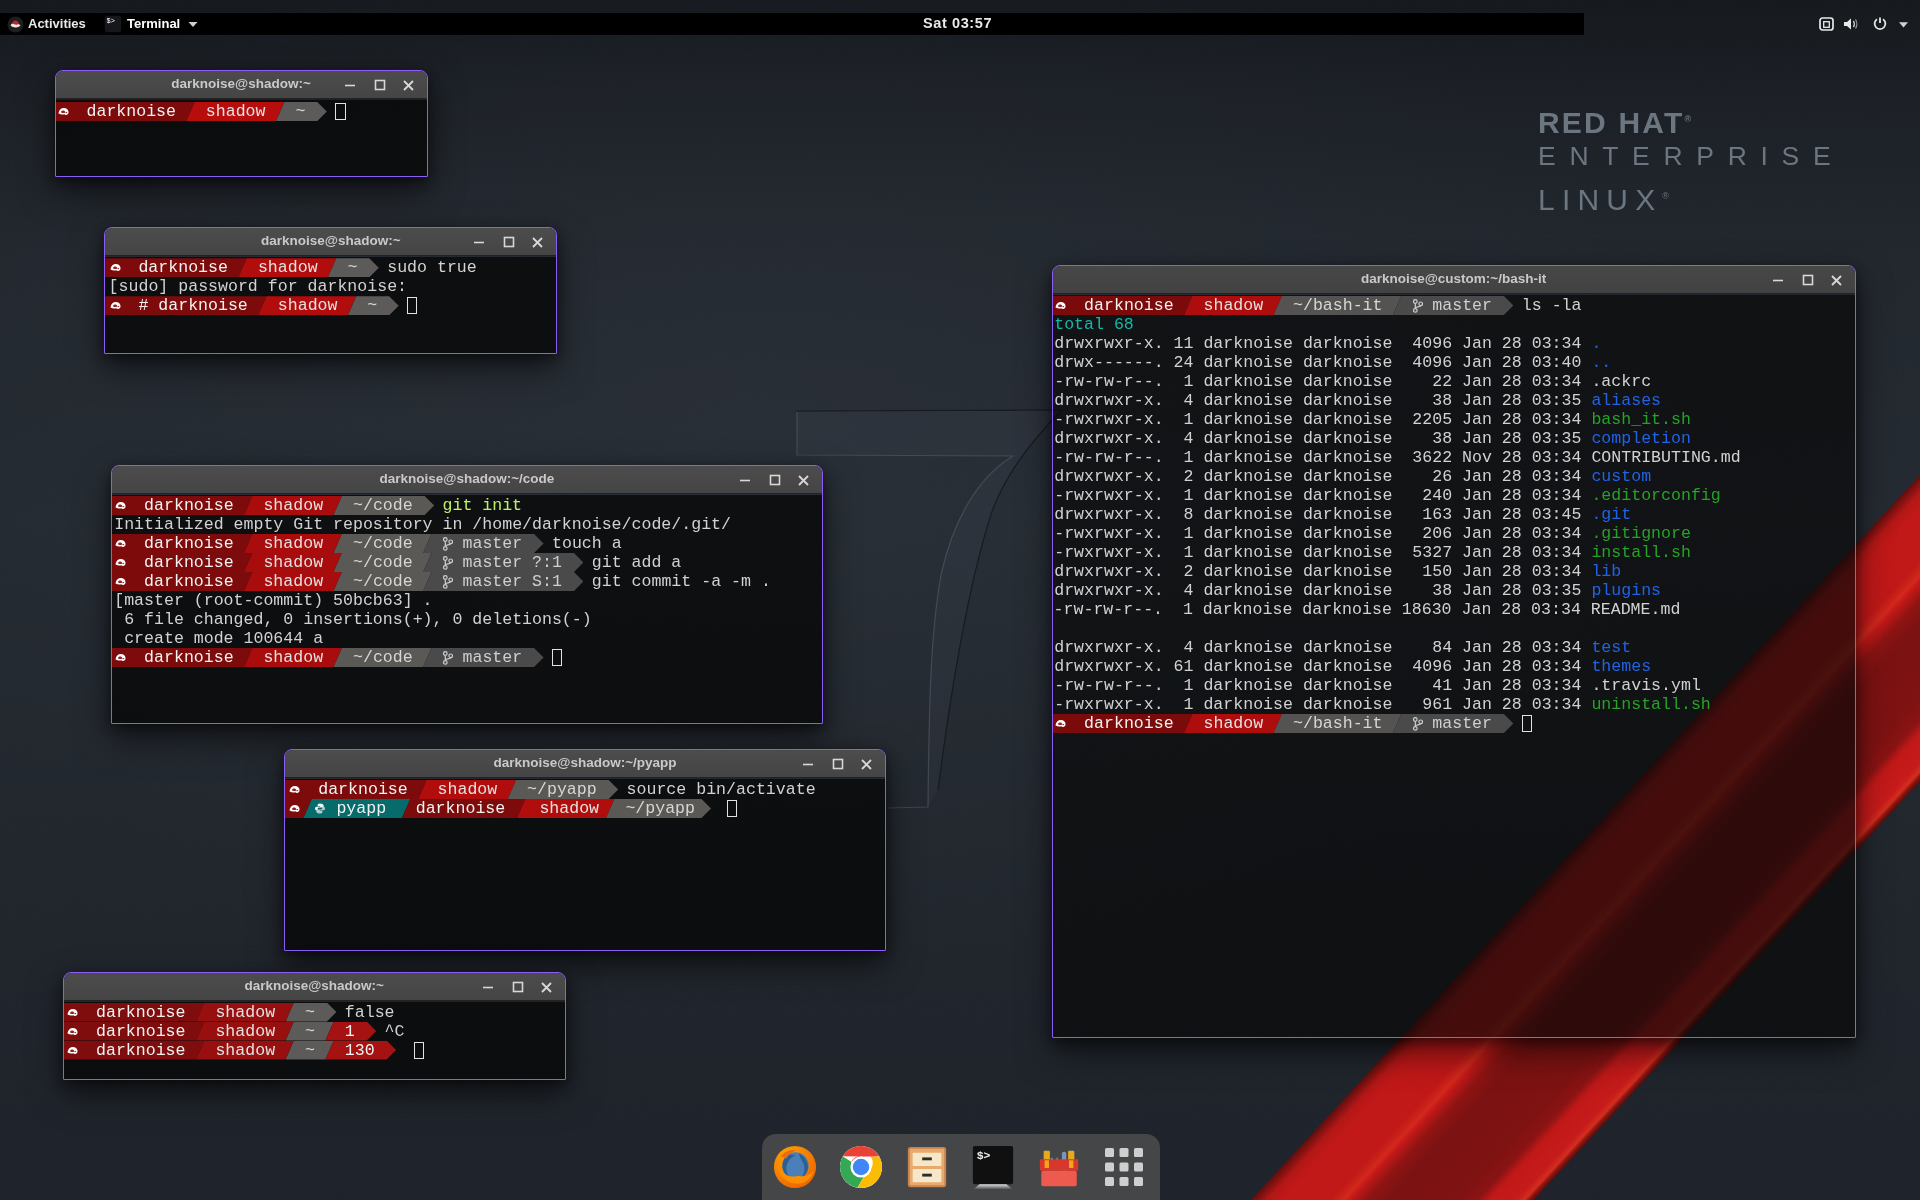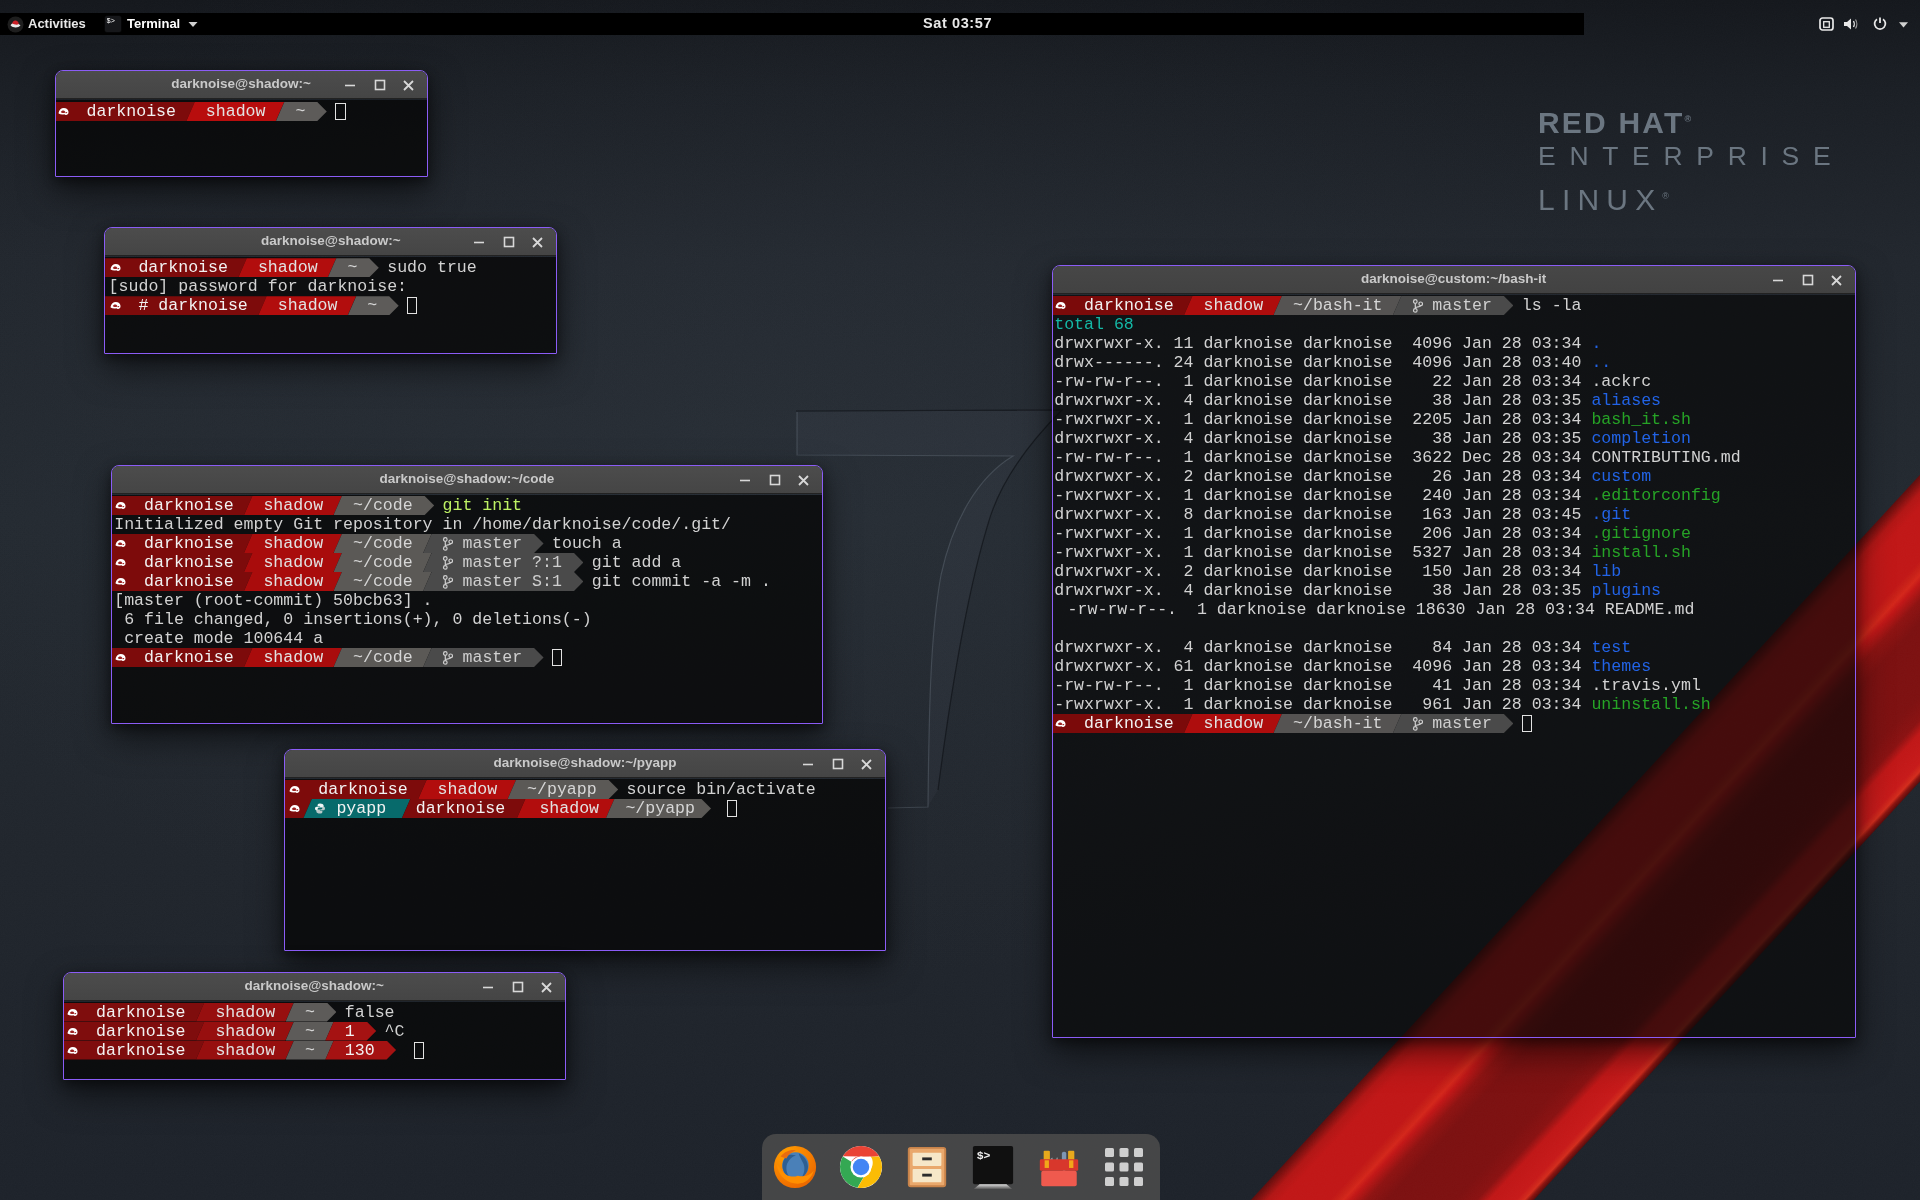--- a/index.html
+++ b/index.html
@@ -368,29 +368,29 @@
       </svg>
       <div class="tr" style="left:379.7px;top:1.1px;color:#cfcfcf;">master</div>
       <div class="tr" style="left:469.2px;top:1.1px;color:#d2d2d2;">ls -la</div>
       <div class="tr" style="left:1.6px;top:20.1px;color:#14b8a6;">total 68</div>
       <div class="tr" style="left:1.6px;top:39.1px;color:#d2d2d2">drwxrwxr-x. 11 darknoise darknoise  4096 Jan 28 03:34 <span style="color:#2263e6">.</span></div>
       <div class="tr" style="left:1.6px;top:58.1px;color:#d2d2d2">drwx------. 24 darknoise darknoise  4096 Jan 28 03:40 <span style="color:#2263e6">..</span></div>
       <div class="tr" style="left:1.6px;top:77.1px;color:#d2d2d2;">-rw-rw-r--.  1 darknoise darknoise    22 Jan 28 03:34 .ackrc</div>
       <div class="tr" style="left:1.6px;top:96.1px;color:#d2d2d2">drwxrwxr-x.  4 darknoise darknoise    38 Jan 28 03:35 <span style="color:#2263e6">aliases</span></div>
       <div class="tr" style="left:1.6px;top:115.1px;color:#d2d2d2">-rwxrwxr-x.  1 darknoise darknoise  2205 Jan 28 03:34 <span style="color:#26a326">bash_it.sh</span></div>
       <div class="tr" style="left:1.6px;top:134.1px;color:#d2d2d2">drwxrwxr-x.  4 darknoise darknoise    38 Jan 28 03:35 <span style="color:#2263e6">completion</span></div>
-      <div class="tr" style="left:1.6px;top:153.1px;color:#d2d2d2;">-rw-rw-r--.  1 darknoise darknoise  3622 Dec 28 03:34 CONTRIBUTING.md</div>
+      <div class="tr" style="left:1.6px;top:153.1px;color:#d2d2d2;">-rw-rw-r--.  1 darknoise darknoise  3622 Nov 28 03:34 CONTRIBUTING.md</div>
       <div class="tr" style="left:1.6px;top:172.1px;color:#d2d2d2">drwxrwxr-x.  2 darknoise darknoise    26 Jan 28 03:34 <span style="color:#2263e6">custom</span></div>
       <div class="tr" style="left:1.6px;top:191.1px;color:#d2d2d2">-rwxrwxr-x.  1 darknoise darknoise   240 Jan 28 03:34 <span style="color:#26a326">.editorconfig</span></div>
       <div class="tr" style="left:1.6px;top:210.1px;color:#d2d2d2">drwxrwxr-x.  8 darknoise darknoise   163 Jan 28 03:45 <span style="color:#2263e6">.git</span></div>
       <div class="tr" style="left:1.6px;top:229.1px;color:#d2d2d2">-rwxrwxr-x.  1 darknoise darknoise   206 Jan 28 03:34 <span style="color:#26a326">.gitignore</span></div>
       <div class="tr" style="left:1.6px;top:248.1px;color:#d2d2d2">-rwxrwxr-x.  1 darknoise darknoise  5327 Jan 28 03:34 <span style="color:#26a326">install.sh</span></div>
       <div class="tr" style="left:1.6px;top:267.1px;color:#d2d2d2">drwxrwxr-x.  2 darknoise darknoise   150 Jan 28 03:34 <span style="color:#2263e6">lib</span></div>
       <div class="tr" style="left:1.6px;top:286.1px;color:#d2d2d2">drwxrwxr-x.  4 darknoise darknoise    38 Jan 28 03:35 <span style="color:#2263e6">plugins</span></div>
-      <div class="tr" style="left:15px;top:305.1px;color:#d2d2d2;">-rw-rw-r--.  1 darknoise darknoise 18630 Jan 28 03:34 README.md</div>
+      <div class="tr" style="left:1px;top:305.1px;color:#d2d2d2;">-rw-rw-r--.  1 darknoise darknoise 18630 Jan 28 03:34 README.md</div>
       <div class="tr" style="left:1.6px;top:343.1px;color:#d2d2d2">drwxrwxr-x.  4 darknoise darknoise    84 Jan 28 03:34 <span style="color:#2263e6">test</span></div>
       <div class="tr" style="left:1.6px;top:362.1px;color:#d2d2d2">drwxrwxr-x. 61 darknoise darknoise  4096 Jan 28 03:34 <span style="color:#2263e6">themes</span></div>
       <div class="tr" style="left:1.6px;top:381.1px;color:#d2d2d2;">-rw-rw-r--.  1 darknoise darknoise    41 Jan 28 03:34 .travis.yml</div>
       <div class="tr" style="left:1.6px;top:400.1px;color:#d2d2d2">-rwxrwxr-x.  1 darknoise darknoise   961 Jan 28 03:34 <span style="color:#26a326">uninstall.sh</span></div>
       <div class="seg" style="left:0.0px;top:419.1px;width:139.8px;background:#7b0a0a;clip-path:polygon(0.0px 0.0px,139.8px 0.0px,131.5px 19.0px,0.0px 19.0px)"></div>
       <div class="seg" style="left:131.5px;top:419.1px;width:97.8px;background:#ae0d0d;clip-path:polygon(8.3px 0.0px,97.8px 0.0px,89.5px 19.0px,0.0px 19.0px)"></div>
       <div class="seg" style="left:221.0px;top:419.1px;width:127.7px;background:#555352;clip-path:polygon(8.3px 0.0px,127.7px 0.0px,119.4px 19.0px,0.0px 19.0px)"></div>
       <div class="seg" style="left:340.4px;top:419.1px;width:120.4px;background:#4a4a4a;clip-path:polygon(8.3px 0.0px,110.9px 0.0px,120.4px 9.5px,110.9px 19.0px,0.0px 19.0px)"></div>
       <svg class="ic" style="left:2.6px;top:423.1px" width="12" height="12" viewBox="0 0 12 12">
         <path d="M0.6 6.8 C1.2 3.9 3.2 2.1 5.8 2.1 C8.4 2.1 10.3 3.7 10.5 5.8 C10.7 7.5 9.9 8.8 8.3 9.0 C7.4 9.1 6.7 8.8 6.4 8.2 C4.8 8.9 2.2 8.6 0.6 7.5 Z" fill="#fff"></path>

